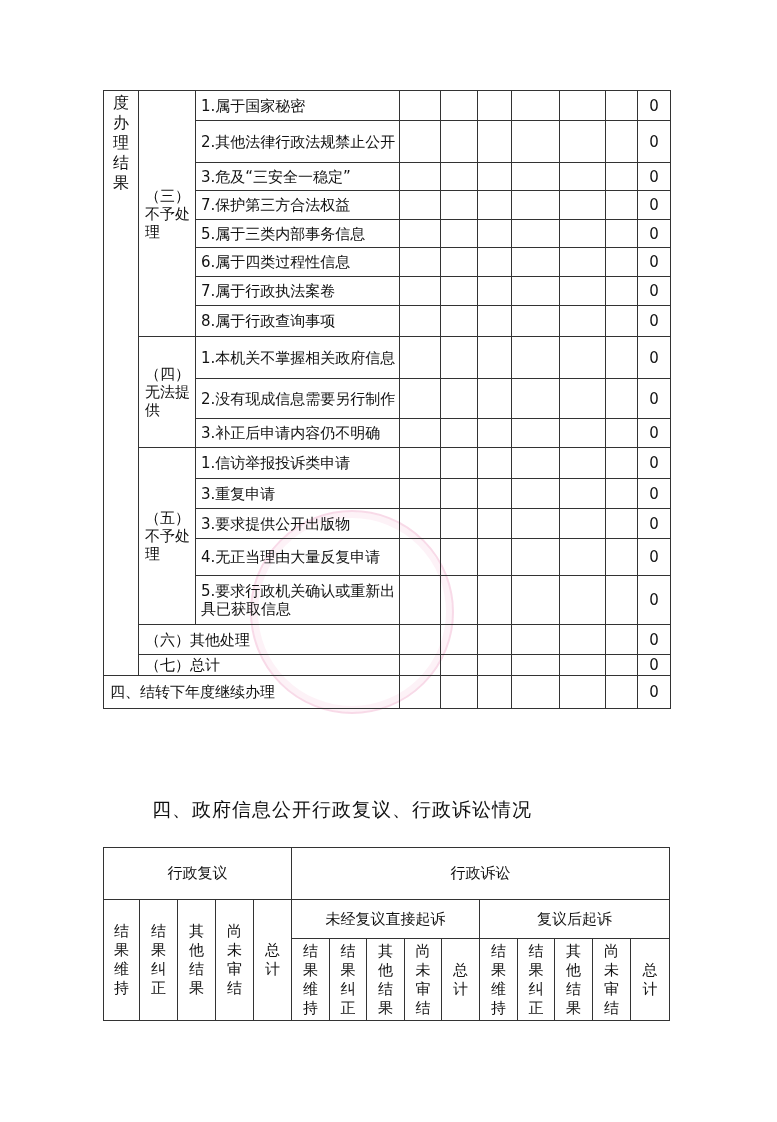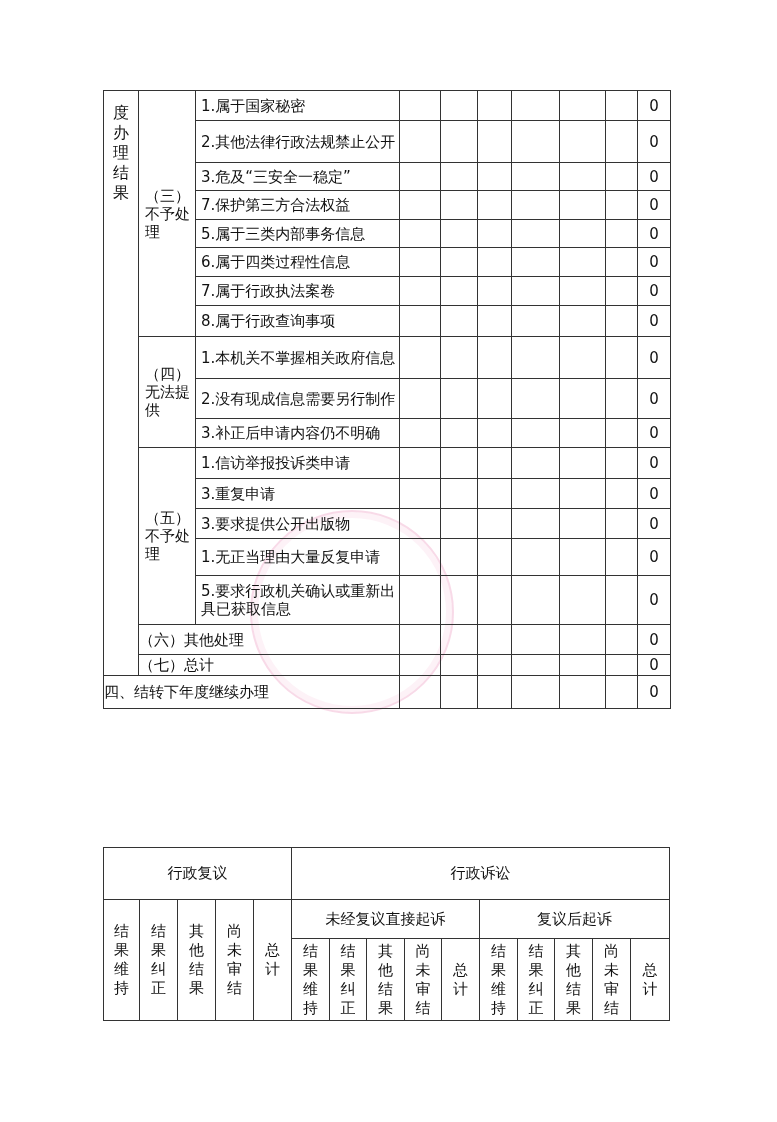--- a/index.html
+++ b/index.html
@@ -9,25 +9,25 @@
   }
   .page { position: absolute; left: 0; top: 0; width: 777px; height: 1122px; }
   .stamp {
     position: absolute; left: 250px; top: 510px; width: 200px; height: 200px;
     border: 2px solid rgba(235,150,190,0.35); border-radius: 50%;
     box-shadow: inset 0 0 0 6px rgba(235,150,190,0.12);
   }
   table { border-collapse: collapse; position: absolute; table-layout: fixed; }
   td { border: 1px solid #333; padding: 0; font-size: 15px; line-height: 18px; vertical-align: middle; }
   #t1 { left: 103px; top: 90px; width: 567px; }
-  .vert { text-align: center; vertical-align: top; padding-top: 12px; font-size: 16px; line-height: 20px; }
+  .vert { text-align: center; vertical-align: top; padding-top: 2px; font-size: 16px; line-height: 20px; }
   .grp { text-align: left; padding-left: 6px; font-size: 15px; line-height: 18px; vertical-align: middle; }
   .item { padding-left: 5px; padding-right: 2px; }
   .val { text-align: center; font-size: 15px; }
-  .wide { padding-left: 0; }
+  .wide { padding-left: 6px; }
   .heading {
     position: absolute; left: 152px; top: 797px; font-size: 19px; letter-spacing: 1px;
     font-family: "DejaVu Sans", sans-serif;
   }
   #t2 { left: 103px; top: 847px; width: 566px; }
   #t2 td { text-align: center; font-size: 15px; line-height: 19px; }
   .vtext { display: inline-block; width: 16px; word-break: break-all; text-align: center; }
   .vtop { vertical-align: middle; }
 </style>
 </head>
@@ -188,21 +188,21 @@
           <td class="item">3.要求提供公开出版物</td>
           <td></td>
           <td></td>
           <td></td>
           <td></td>
           <td></td>
           <td></td>
           <td class="val">0</td>
         </tr>
         <tr style="height: 37px;">
-          <td class="item">1.无正当理由大量反复申请</td>
+          <td class="item">4.无正当理由大量反复申请</td>
           <td></td>
           <td></td>
           <td></td>
           <td></td>
           <td></td>
           <td></td>
           <td class="val">0</td>
         </tr>
         <tr style="height: 49px;">
           <td class="item">5.要求行政机关确认或重新出具已获取信息</td>
@@ -240,20 +240,21 @@
           <td></td>
           <td></td>
           <td></td>
           <td></td>
           <td></td>
           <td class="val">0</td>
         </tr>
       </tbody>
   </table>
 
+  <div class="heading">四、政府信息公开行政复议、行政诉讼情况</div>
 
   <table id="t2">
     <colgroup>
       <col style="width:36px">
         <col style="width:38px">
         <col style="width:38px">
         <col style="width:38px">
         <col style="width:38px">
       <col style="width:38px">
         <col style="width:37px">

